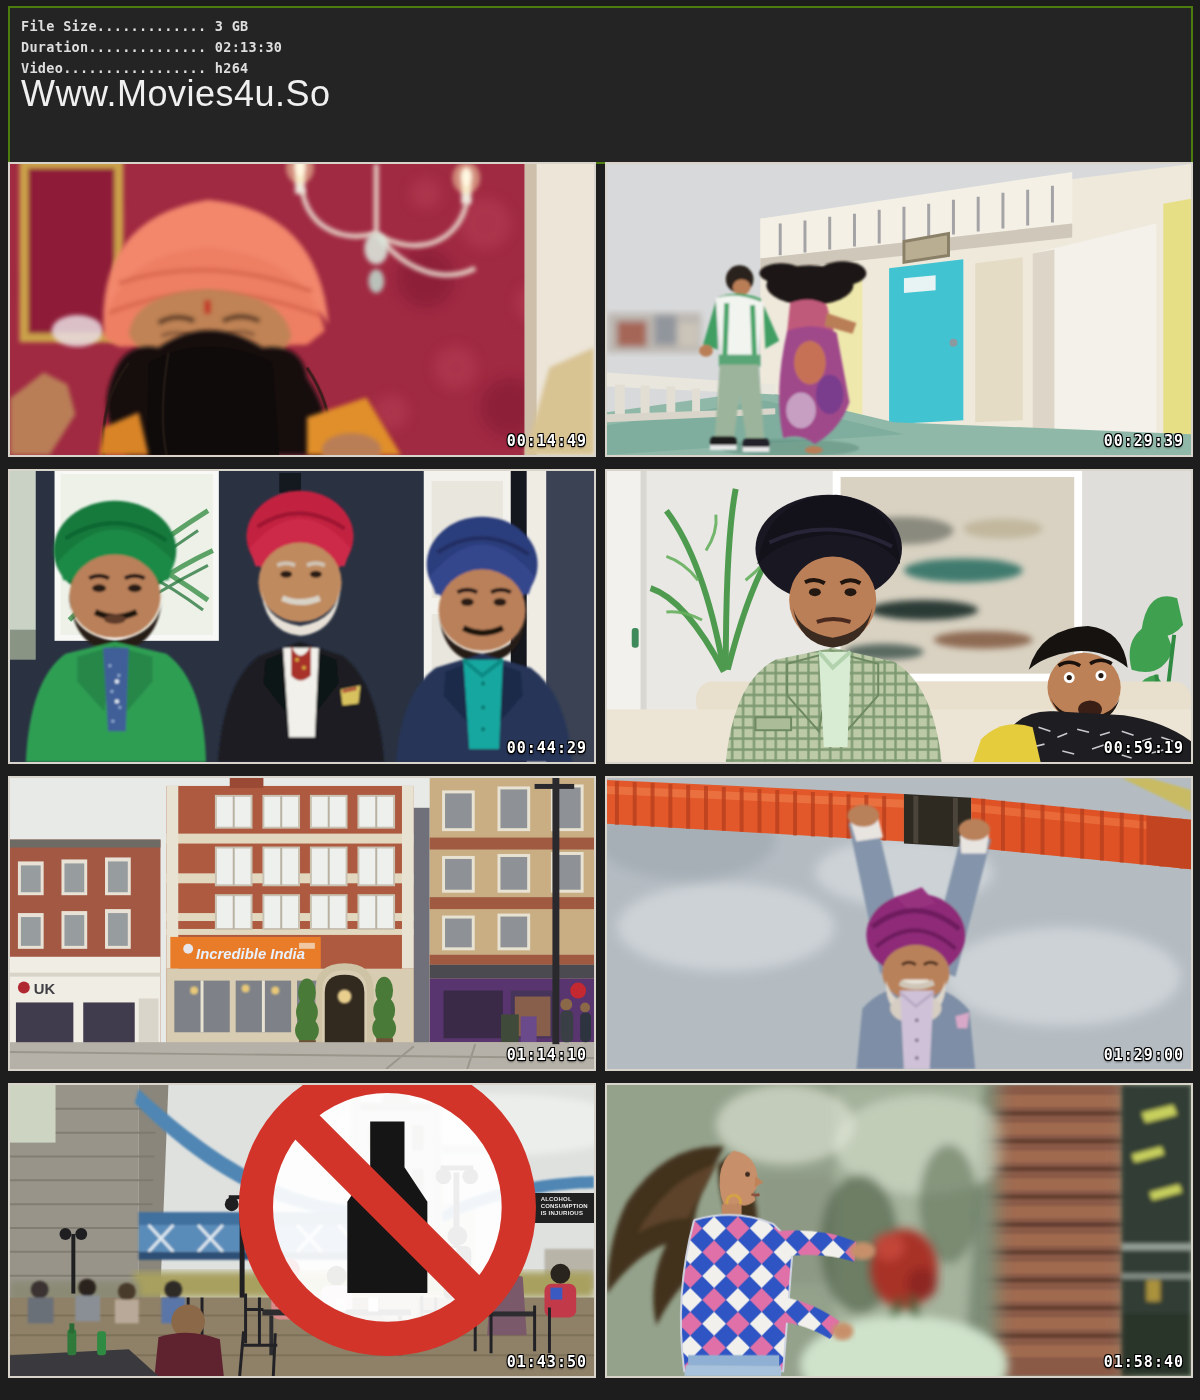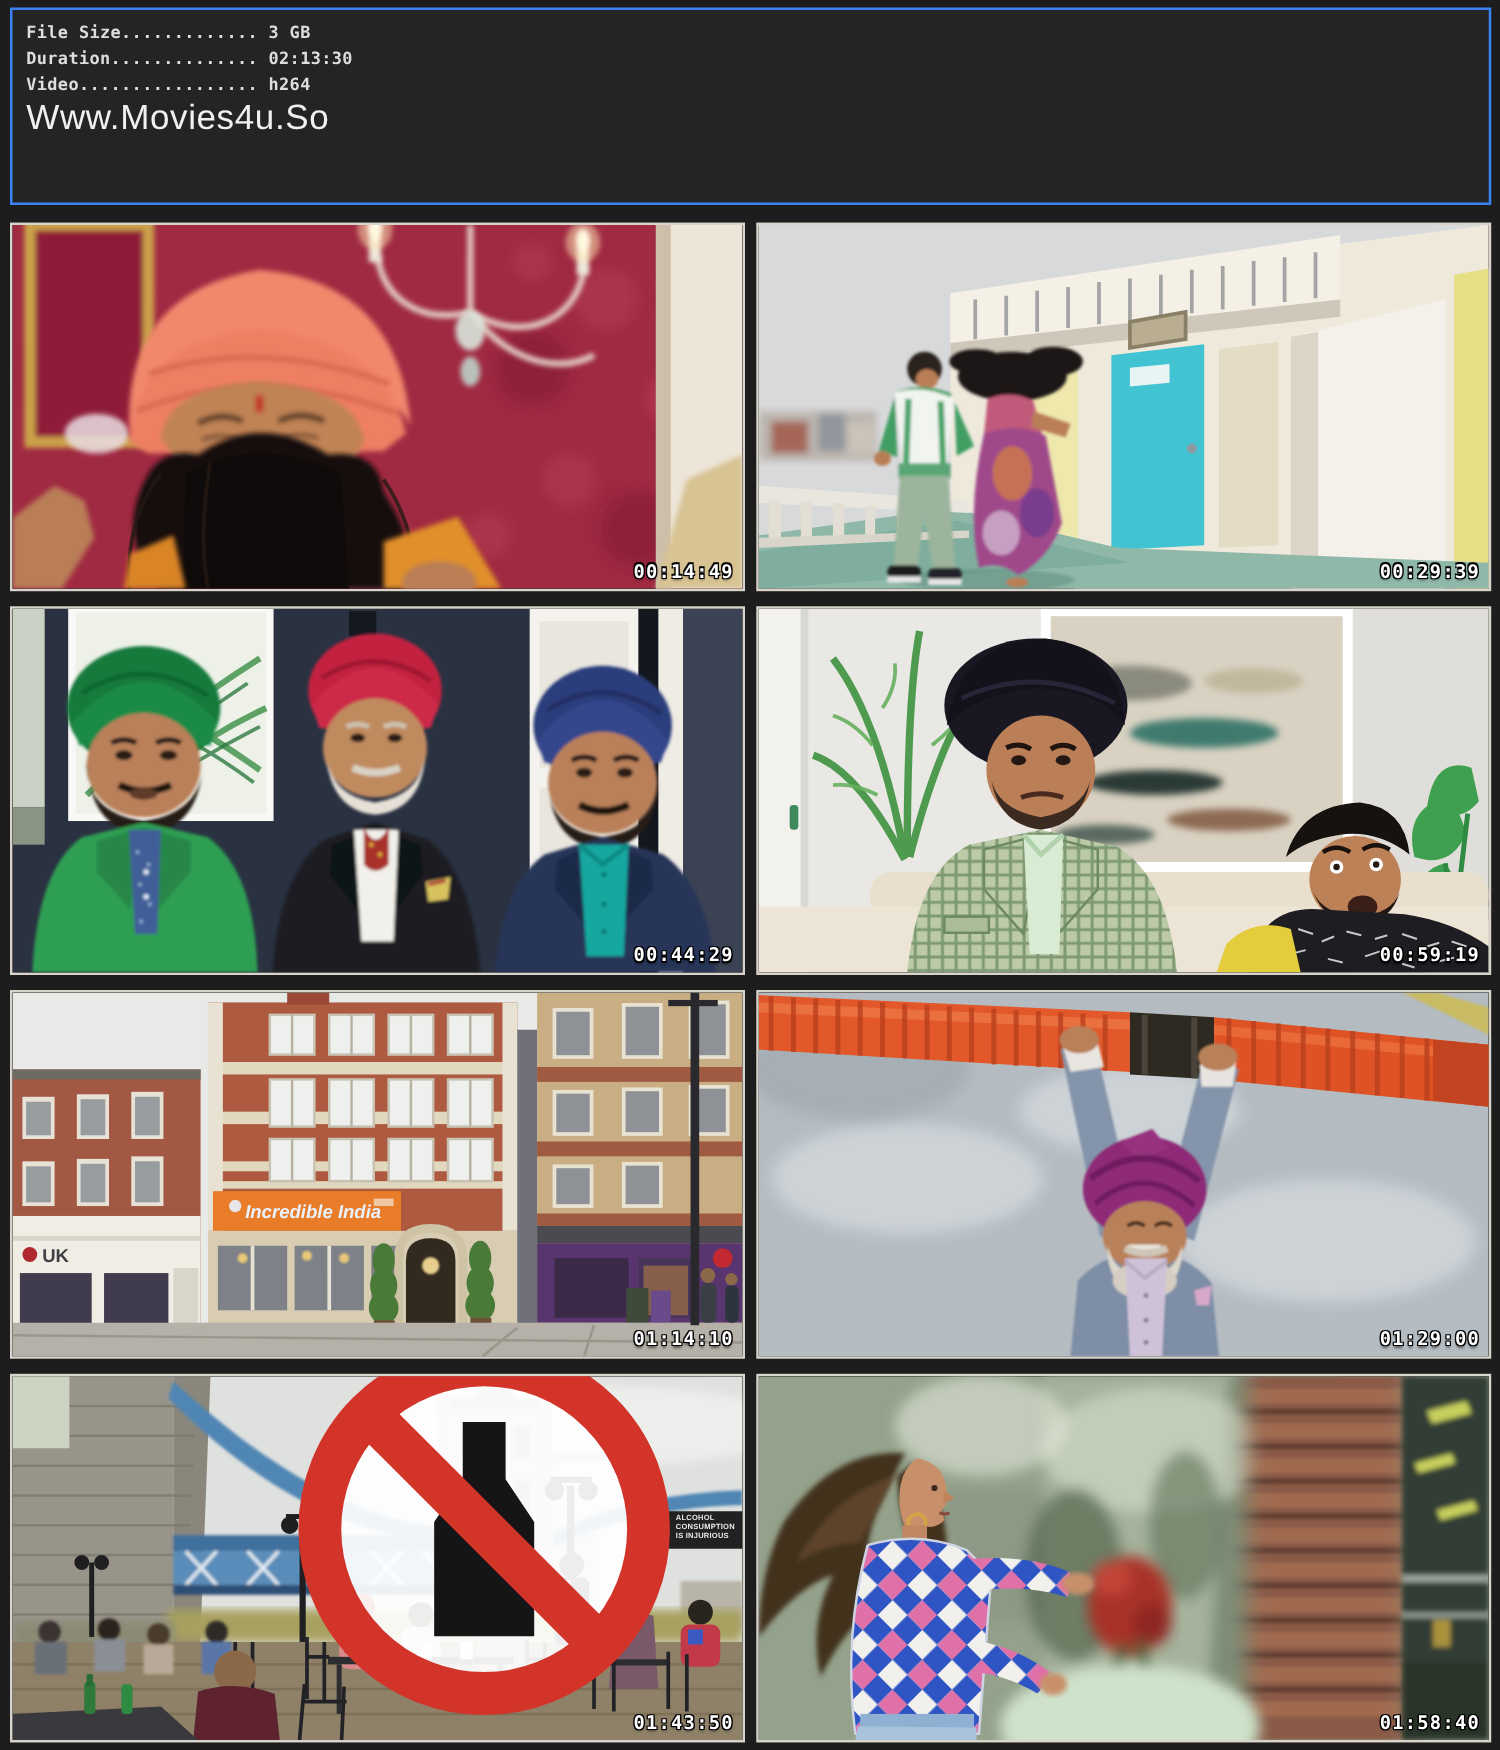--- a/index.html
+++ b/index.html
@@ -2,33 +2,33 @@
 <html><head>
 <meta charset="utf-8">
 <style>
   html,body{margin:0;padding:0;}
   body{
     width:1200px;height:1400px;position:relative;overflow:hidden;
     background:#1d1d1d;font-family:"DejaVu Sans Mono",monospace;
   }
   .info-box{
     position:absolute;left:8px;top:6px;width:1185px;height:158px;
-    box-sizing:border-box;background:#242424;border:2px solid #3b82f6;
+    box-sizing:border-box;background:#242424;border:2px solid #4d7c0f;
     padding:8px 0 0 11px;
   }
   .info-line{
     font-family:"DejaVu Sans Mono",monospace;font-weight:700;font-size:13.5px;
     color:#dedede;line-height:21px;letter-spacing:.3px;white-space:pre;
   }
   .watermark{
-    font-family:"Liberation Sans",sans-serif;font-size:28px;color:#f0f0f0;
+    font-family:"Liberation Sans",sans-serif;font-size:36px;color:#f0f0f0;
     line-height:30px;margin-top:0;letter-spacing:.5px;
   }
   .grid{
-    position:absolute;left:8px;top:178px;
+    position:absolute;left:8px;top:162px;
     display:grid;grid-template-columns:588px 588px;column-gap:9px;row-gap:12px;
   }
   .shot{
     position:relative;width:588px;height:295px;box-sizing:border-box;
     border:2px solid #d9d4cb;background:#000;overflow:hidden;margin:0;
   }
   .shot svg{display:block;width:100%;height:100%;}
   .ts{
     position:absolute;right:7px;bottom:5px;z-index:5;
     font-family:"DejaVu Sans Mono",monospace;font-weight:700;font-size:15px;

